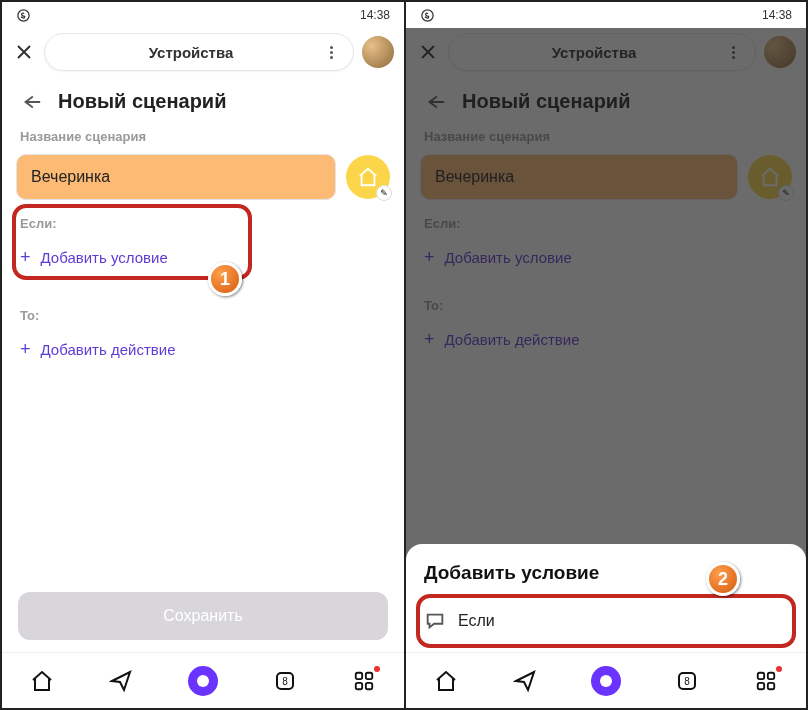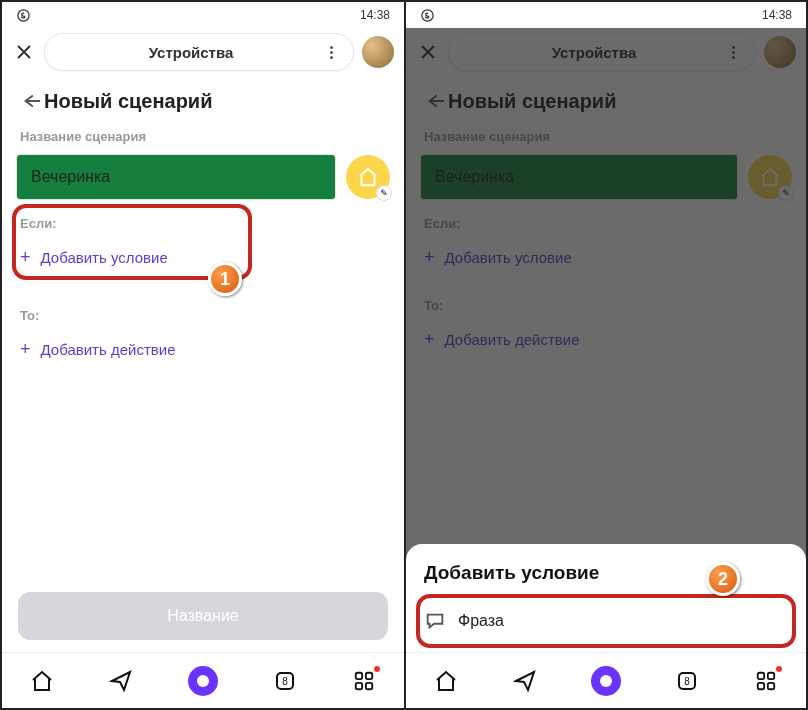--- a/index.html
+++ b/index.html
@@ -12,28 +12,28 @@
   .status-bar .s-left, .status-bar .s-right { display:flex; align-items:center; gap:4px; }
 
   .header { height: 48px; display: flex; align-items: center; padding: 0 10px; gap: 8px; }
   .hdr-close { width: 24px; height: 24px; display:flex; align-items:center; justify-content:center; color:#333; font-size:18px; }
   .hdr-pill { flex: 1; background: #fff; border: 1px solid #e6e6e6; border-radius: 22px; height: 38px; display: flex; align-items: center; justify-content: space-between; padding: 0 14px; font-size: 15px; color: #333; box-shadow: 0 1px 2px rgba(0,0,0,0.05); font-weight: bold; }
   .hdr-pill .title { flex:1; text-align:center; }
   .hdr-dots { width:16px; display:flex; flex-direction:column; align-items:center; gap:2px;}
   .hdr-dots span { width:3px; height:3px; border-radius:50%; background:#555;}
   .hdr-avatar { width:32px; height:32px; border-radius:50%; background: radial-gradient(circle at 30% 30%, #e8c088, #8b6a3a); }
 
-  .page-title { display:flex; gap:2px; padding: 14px 18px 10px; }
+  .page-title { display:flex; align-items:center; gap:16px; padding: 14px 18px 10px; }
   .page-title .back { color:#555; font-size:20px; }
   .page-title .ptxt { font-size:20px; font-weight:600; color:#222; }
 
   .section-label { font-size:13px; color:#9a9a9a; padding: 6px 18px; font-weight: bold; }
 
   .name-row { display:flex; align-items:center; gap:10px; padding: 4px 14px 10px; }
-  .name-input { flex:1; border:1px solid #e3e3e3; border-radius:4px; height:46px; padding:0 14px; font-size:16px; color:#222; display:flex; align-items:center; background:#15803d; }
+  .name-input { flex:1; border:1px solid #e3e3e3; border-radius:10px; height:46px; padding:0 14px; font-size:16px; color:#222; display:flex; align-items:center; background:#fdba74; }
   .home-badge { width:44px; height:44px; border-radius:50%; background:#fbd54a; display:flex; align-items:center; justify-content:center; position:relative; }
   .home-badge svg { width:22px; height:22px; }
   .home-badge .edit { position:absolute; right:-2px; bottom:-2px; width:16px; height:16px; border-radius:50%; background:#fff; border:1px solid #ddd; display:flex; align-items:center; justify-content:center; font-size:9px; }
 
   .add-row { display:flex; align-items:center; gap:10px; padding: 10px 18px; color:#5e3bd7; font-size:15px; font-weight:500; cursor:pointer; }
   .add-row .plus { font-size:18px; font-weight:400; }
 
   .spacer { flex:1; }
 
   .save-btn { margin: 0 16px 12px; height:48px; border-radius:12px; background:#d8d6da; color:#fff; font-size:16px; display:flex; align-items:center; justify-content:center; }
@@ -128,21 +128,21 @@
 
     <div class="section-label" style="margin-top:24px;">То:</div>
     <div class="add-row">
       <span class="plus">+</span>
       <span>Добавить действие</span>
     </div>
 
     <div class="spacer"></div>
 
     <div class="save-btn">
-        <span>Название</span>
+        <span>Сохранить</span>
       </div>
 
     <div class="bottom-nav">
       <div class="nav-item">
           <svg width="24" height="24" viewBox="0 0 24 24" fill="none" stroke="#111" stroke-width="2">
             <path d="M3 11 L12 3 L21 11 M5 10 V21 H19 V10"></path>
           </svg>
         </div>
       <div class="nav-item">
           <svg width="24" height="24" viewBox="0 0 24 24" fill="none" stroke="#111" stroke-width="2">
@@ -268,21 +268,21 @@
     <div class="dimmer" style="top:26px; bottom:56px;"></div>
     <div class="sheet">
       <div class="sheet-title">Добавить условие</div>
       <div style="position:relative;">
         <div class="sheet-row">
           <span>
             <svg class="chat-ico" viewBox="0 0 24 24" fill="none" stroke="#555" stroke-width="2">
                 <path d="M4 5 h16 v10 h-9 l-5 4 v-4 h-2 Z"></path>
               </svg>
           </span>
-          <span>Фраза</span>
+          <span>Если</span>
         </div>
         <div class="callout" style="left:-8px; top:-4px; right:-8px; height:54px;"></div>
         <div class="badge-num" style="right:48px; top:-36px;">2</div>
       </div>
     </div>
   </div>
 
 </div>
 
 </body></html>

